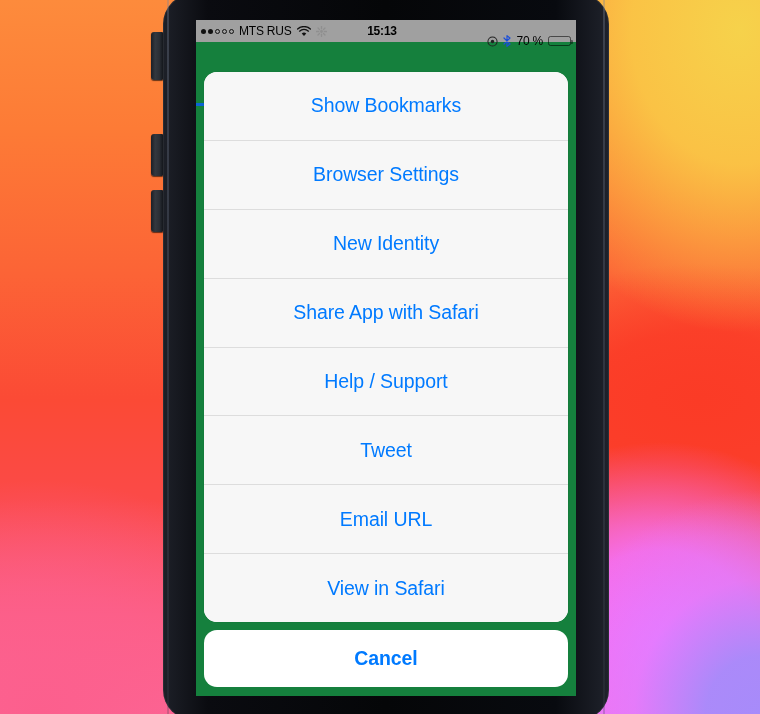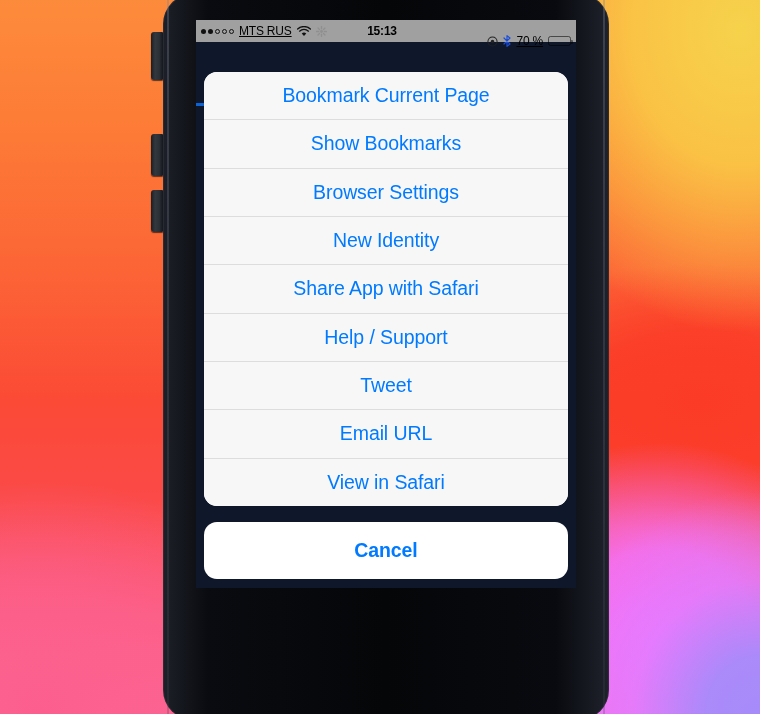--- a/index.html
+++ b/index.html
@@ -65,24 +65,23 @@
   #btn-silent  { top: 38px;  height: 48px; }
   #btn-vol-up  { top: 140px; height: 42px; }
   #btn-vol-dn  { top: 196px; height: 42px; }
 
   
   #screen {
     position: absolute;
     left: 196px;
     top: 20px;
     width: 380px;
-    height: 568px;
-    background: #0f172a;
+    height: 676px;
+    background: #15803d;
     overflow: hidden;
-    text-decoration: underline;
   }
 
   
   #status-bar {
     position: relative;
     height: 22px;
     background: #a0a0a0;
     display: flex;
     align-items: center;
     font-size: 12px;
@@ -180,21 +179,21 @@
     color: #007aff;
     background: #f7f7f7;
     border-bottom: 1px solid #dddddd;
     letter-spacing: -0.1px;
     cursor: pointer;
     user-select: none;
   }
   .sheet-item:last-child { border-bottom: none; }
 
   #cancel-button {
-    margin-top: 16px;
+    margin-top: 8px;
     height: 57px;
     background: #ffffff;
     border-radius: 13px;
     display: flex;
     align-items: center;
     justify-content: center;
     font-size: 19.5px;
     font-weight: bold;
     color: #007aff;
     cursor: pointer;
@@ -270,21 +269,20 @@
       <span class="battery">
         <span class="fill" id="battery-fill" style="width: 70%;"></span>
       </span>
     </div>
   </div>
 
   <div id="progress-sliver"></div>
 
   <div id="action-sheet">
     <div id="sheet-list">
-        <div class="sheet-item">Bookmark Current Page</div>
         <div class="sheet-item">Show Bookmarks</div>
         <div class="sheet-item">Browser Settings</div>
         <div class="sheet-item">New Identity</div>
         <div class="sheet-item">Share App with Safari</div>
         <div class="sheet-item">Help / Support</div>
         <div class="sheet-item">Tweet</div>
         <div class="sheet-item">Email URL</div>
         <div class="sheet-item">View in Safari</div>
       </div>
     <div id="cancel-button">Cancel</div>

